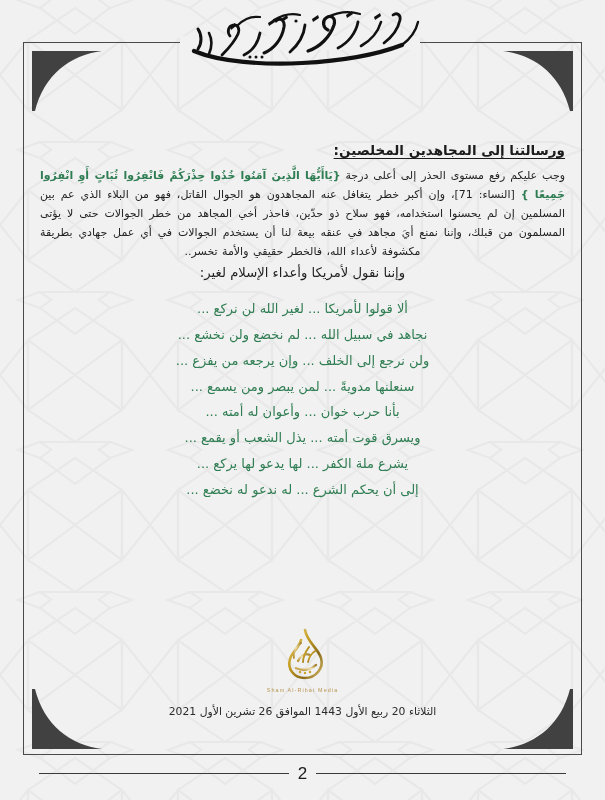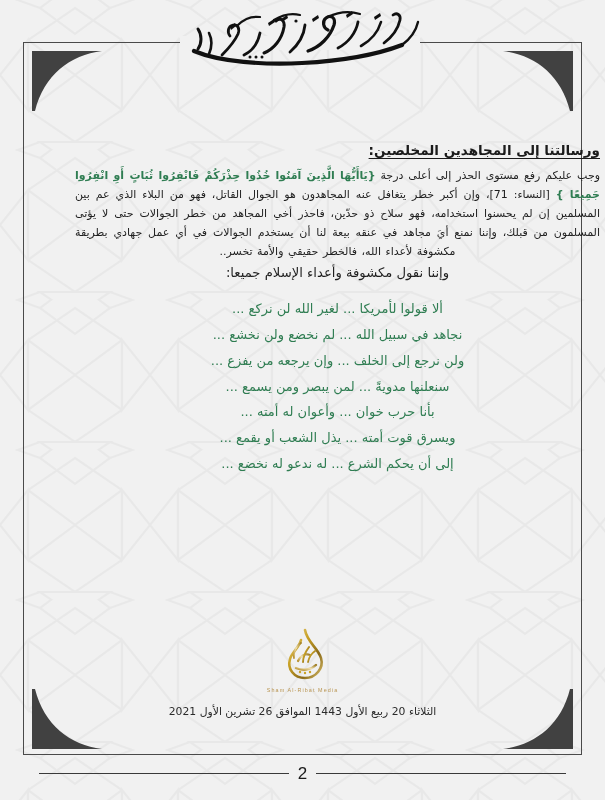--- a/index.html
+++ b/index.html
@@ -75,21 +75,20 @@
   #bismillah svg { display:block; }
 
   
   #content {
     position: absolute;
     left: 40px;
     top: 140px;
     width: 525px;
     direction: rtl;
     text-align: justify;
-    margin-left: 35px;
   }
 
   .heading {
     font-size: 13.5px;
     font-weight: bold;
     color: #1b1b1b;
     text-align: right;
     text-decoration: underline;
     text-underline-offset: 3px;
     margin: 0 0 7px 0;
@@ -269,29 +268,30 @@
       </g>
     </svg>
   </div>
 
   <div id="content">
 
     <div class="heading">ورسالتنا إلى المجاهدين المخلصين:</div>
 
     <p class="body-par"><span>وجب عليكم رفع مستوى الحذر إلى أعلى درجة </span><span class="verse">{يَاأَيُّهَا الَّذِينَ آمَنُوا خُذُوا حِذْرَكُمْ فَانْفِرُوا ثُبَاتٍ أَوِ انْفِرُوا جَمِيعًا }</span><span class="ref"> [النساء: 71]، </span><span>وإن أكبر خطر يتغافل عنه المجاهدون هو الجوال القاتل، فهو من البلاء الذي عم بين المسلمين إن لم يحسنوا استخدامه، فهو سلاح ذو حدّين، فاحذر أخي المجاهد من خطر الجوالات حتى لا يؤتى المسلمون من قبلك، وإننا نمنع أيَ مجاهد في عنقه بيعة لنا أن يستخدم الجوالات في أي عمل جهادي بطريقة مكشوفة لأعداء الله، فالخطر حقيقي والأمة تخسر..</span></p>
 
-    <p class="par-closing">وإننا نقول مكشوفة وأعداء الإسلام جميعا:</p>
+    <p class="par-closing">وإننا نقول لأمريكا وأعداء الإسلام لغير:</p>
 
     <div id="poem">
       <div class="poem-line">ألا قولوا لأمريكا ... لغير الله لن نركع ...</div>
       <div class="poem-line">نجاهد في سبيل الله ... لم نخضع ولن نخشع ...</div>
       <div class="poem-line">ولن نرجع إلى الخلف ... وإن يرجعه من يفزع ...</div>
       <div class="poem-line">سنعلنها مدويةً ... لمن يبصر ومن يسمع ...</div>
       <div class="poem-line">بأنا حرب خوان ... وأعوان له أمته ...</div>
       <div class="poem-line">ويسرق قوت أمته ... يذل الشعب أو يقمع ...</div>
+      <div class="poem-line">يشرع ملة الكفر ... لها يدعو لها يركع ...</div>
       <div class="poem-line">إلى أن يحكم الشرع ... له ندعو له نخضع ...</div>
     </div>
   </div>
 
   <div id="logo-block">
     <div id="logo-mark">
       <svg width="62" height="56" viewBox="0 0 62 56" aria-hidden="true">
         <defs>
           <linearGradient id="gold" x1="0" y1="0" x2="1" y2="1">
             <stop offset="0%" stop-color="#e8d79a"></stop>

